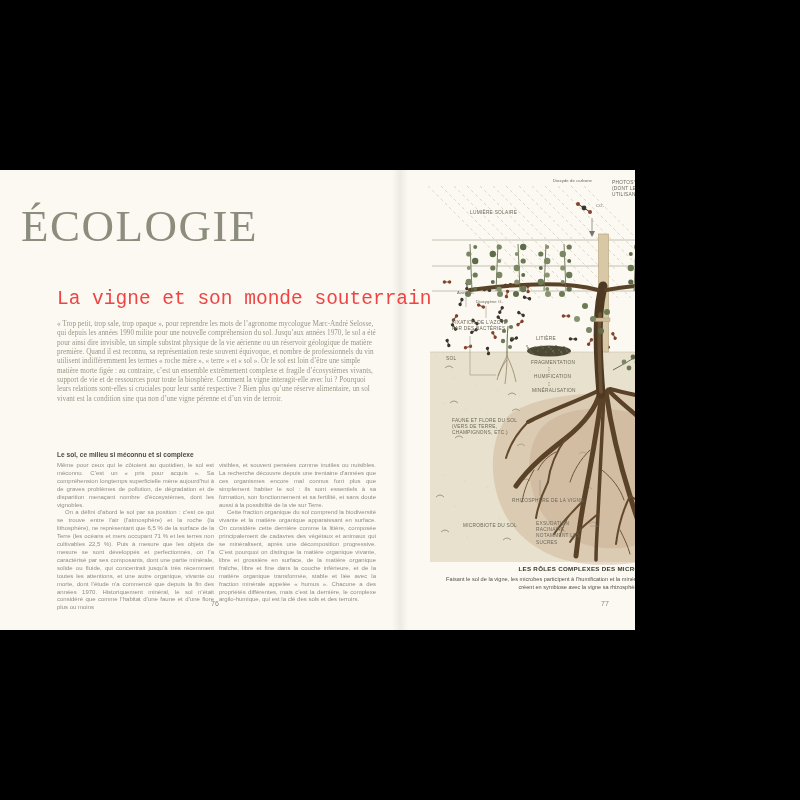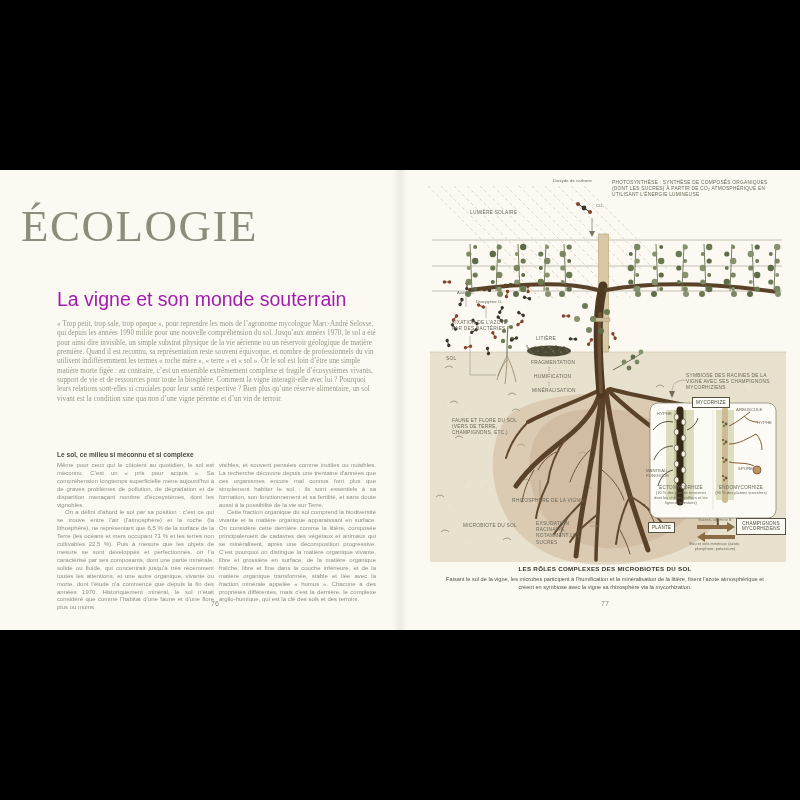--- a/index.html
+++ b/index.html
@@ -1,26 +1,26 @@
 <!DOCTYPE html>
 <html><head>
 <meta charset="utf-8">
 <style>
   html,body{margin:0;padding:0;background:#000;}
-  .canvas{position:relative;width:800px;height:800px;background:#000;overflow:hidden;
+  .canvas{position:relative;width:635px;height:800px;background:#000;overflow:hidden;
           font-family:"Liberation Sans",sans-serif;}
   .spread{position:absolute;left:0;top:170px;width:800px;height:460px;background:#fbf9f2;}
   .fold{position:absolute;left:392px;top:0;width:16px;height:100%;
         background:linear-gradient(90deg,rgba(0,0,0,0) 0%,rgba(120,110,90,.10) 50%,rgba(0,0,0,0) 100%);}
   .art{position:absolute;left:0;top:0;z-index:1;}
   .txt{position:absolute;z-index:2;}
   
   .chapter-title{left:21px;top:30px;font-family:"Liberation Serif",serif;font-size:45px;
                  font-weight:400;letter-spacing:1.5px;color:#8d8d7d;}
-  .section-title{left:57px;top:118px;font-family:Liberation Sans, sans-serif;font-size:19.5px;color:#a21caf;}
+  .section-title{left:57px;top:118px;font-family:Liberation Mono, monospace;font-size:19.5px;color:#ef4444;}
   .intro{left:57px;top:150px;width:319px;font-family:"Liberation Serif",serif;
          font-size:7.2px;line-height:9.35px;color:#999888;text-align:left;}
   .subheading{left:57px;top:281px;font-size:6.6px;font-weight:bold;color:#4c4c44;}
   .col{top:292px;width:157px;font-size:6px;line-height:7.9px;color:#8f8e85;text-align:justify;}
   .col p{margin:0;}
   .col p + p{text-indent:8px;}
   .col1{left:57px;}
   .col2{left:219px;}
   .pagenum{font-size:7px;color:#8b8a80;}
   

